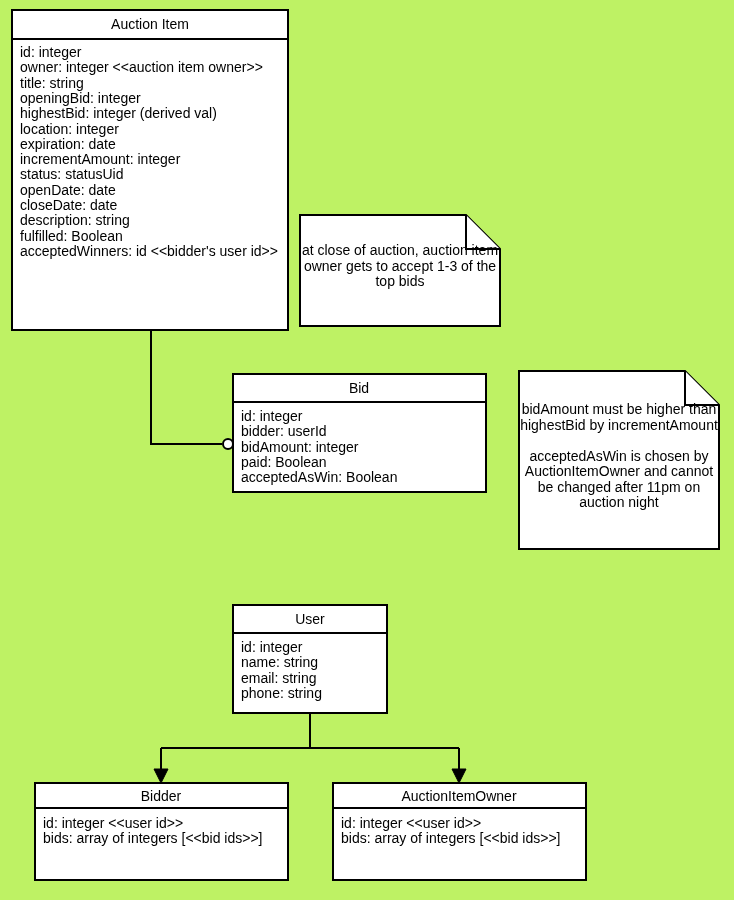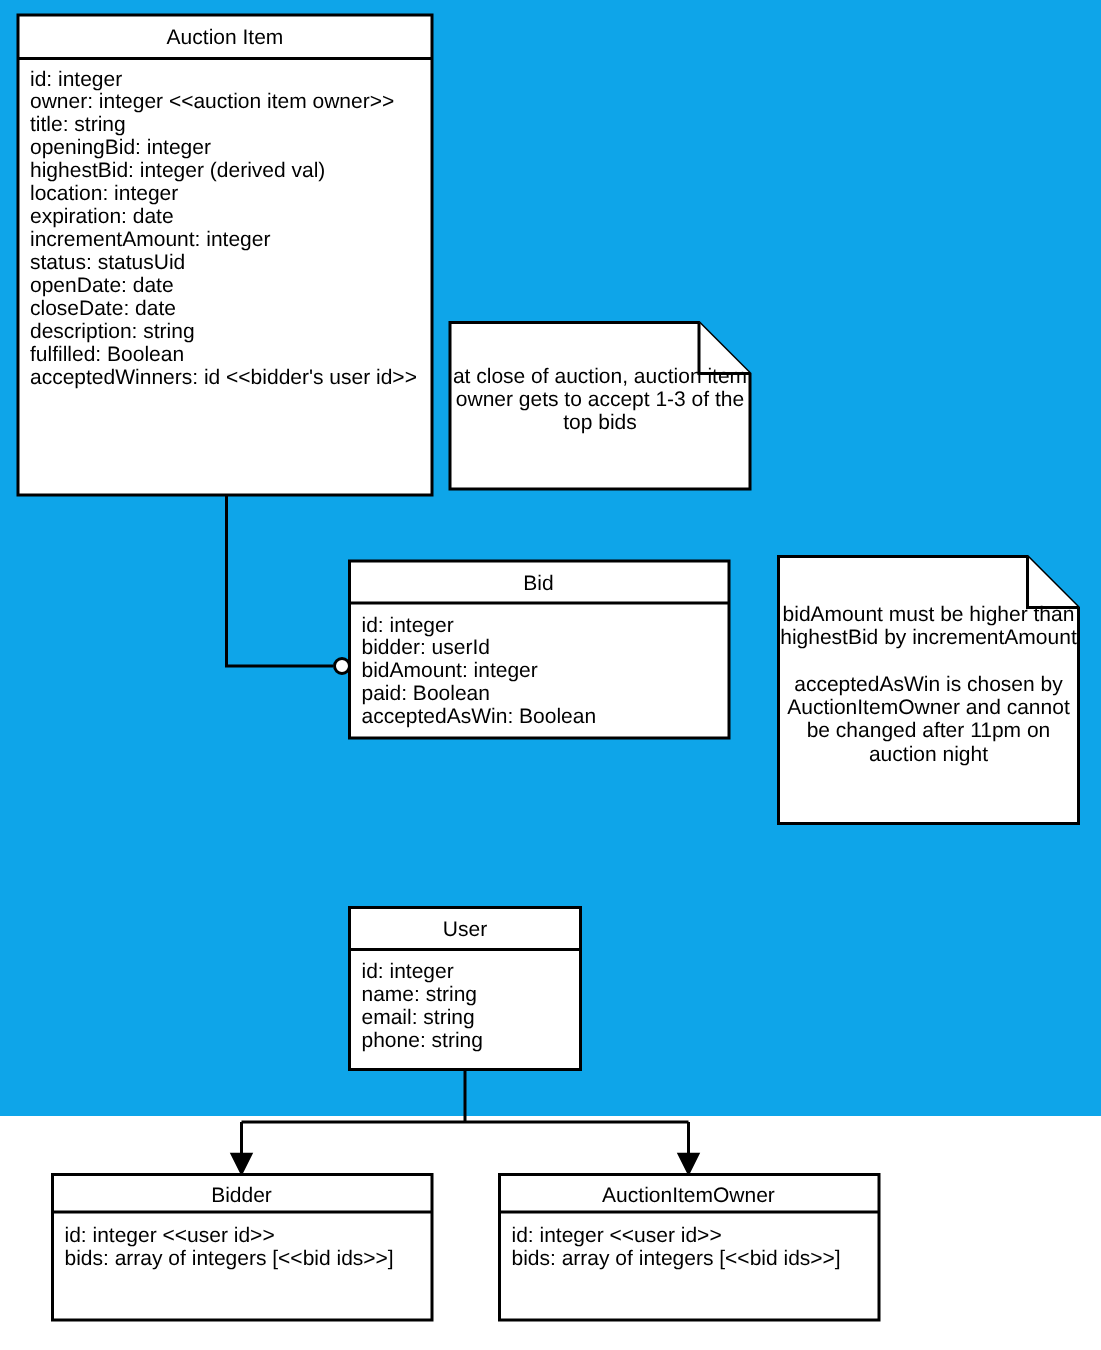--- a/index.html
+++ b/index.html
@@ -10,22 +10,22 @@
   }
   body {
     width: 734px;
     height: 900px;
     overflow: hidden;
     font-family: "Liberation Sans", sans-serif;
   }
   #diagram-root {
     position: relative;
     width: 734px;
-    height: 744px;
-    background: #0ea5e9;
+    height: 900px;
+    background: #bef264;
   }
   svg#diagram {
     display: block;
     width: 734px;
     height: 900px;
   }
   .box-shape {
     fill: #ffffff;
     stroke: #000000;
     stroke-width: 2;

